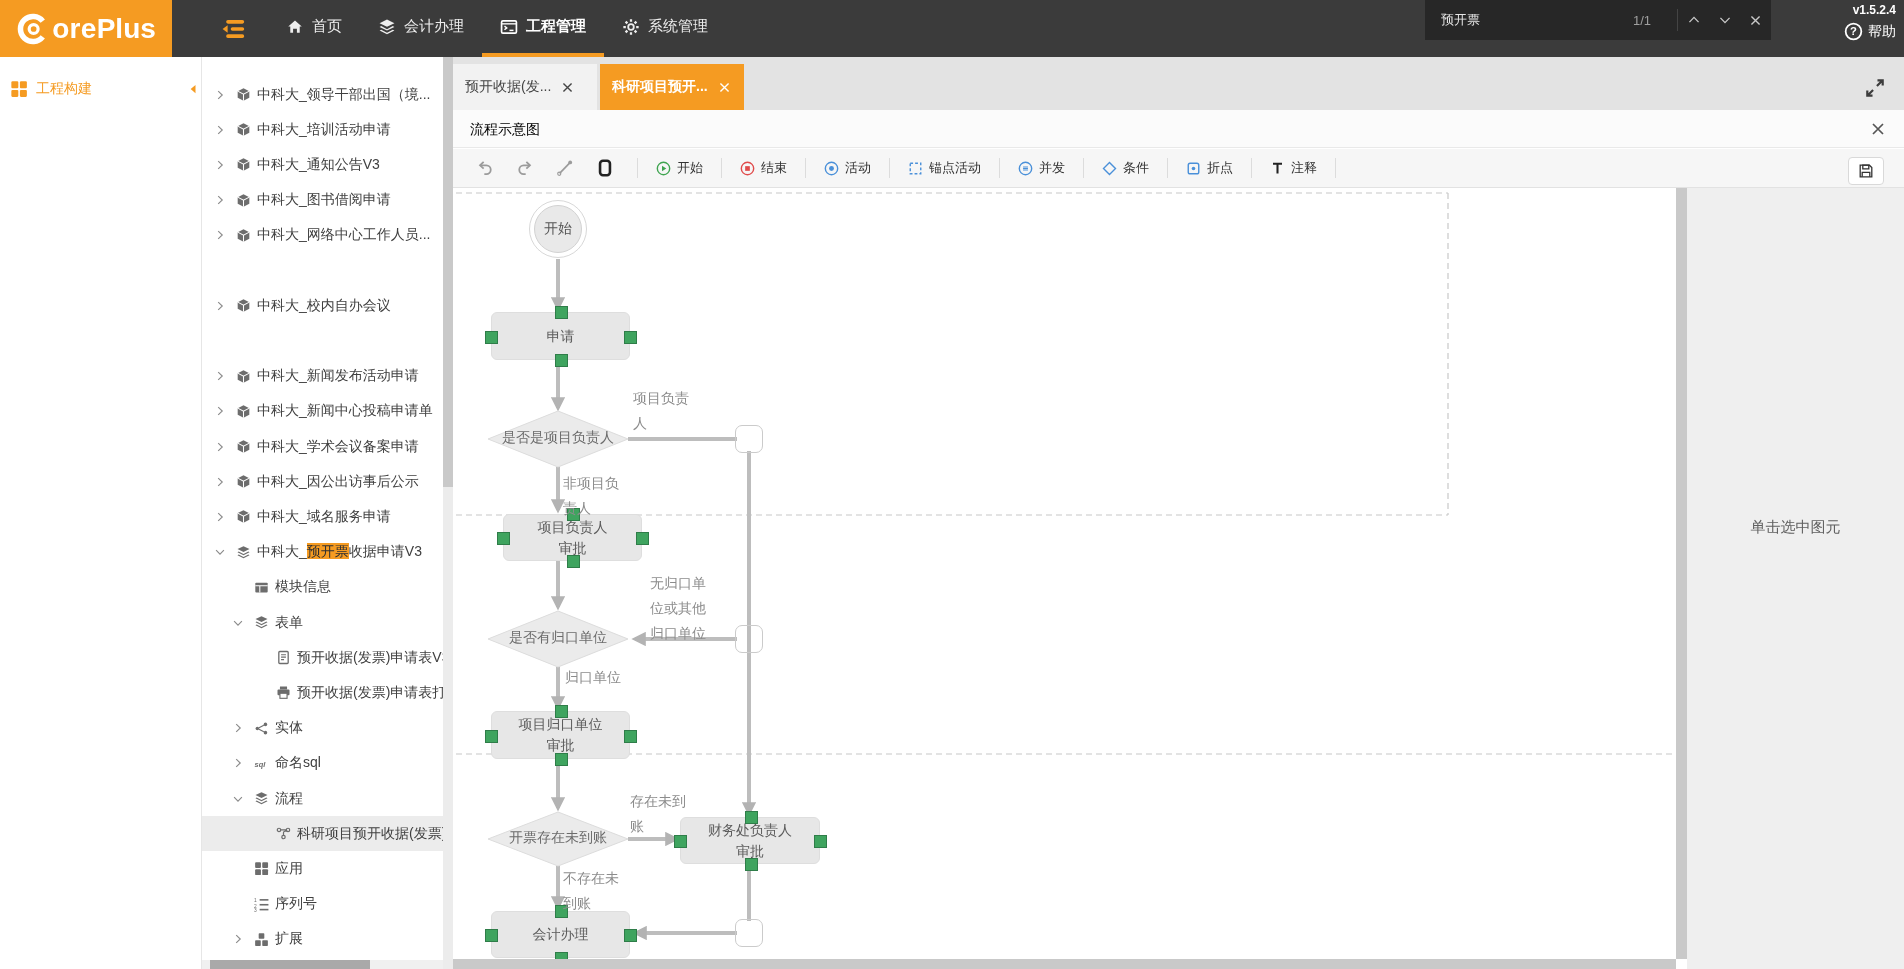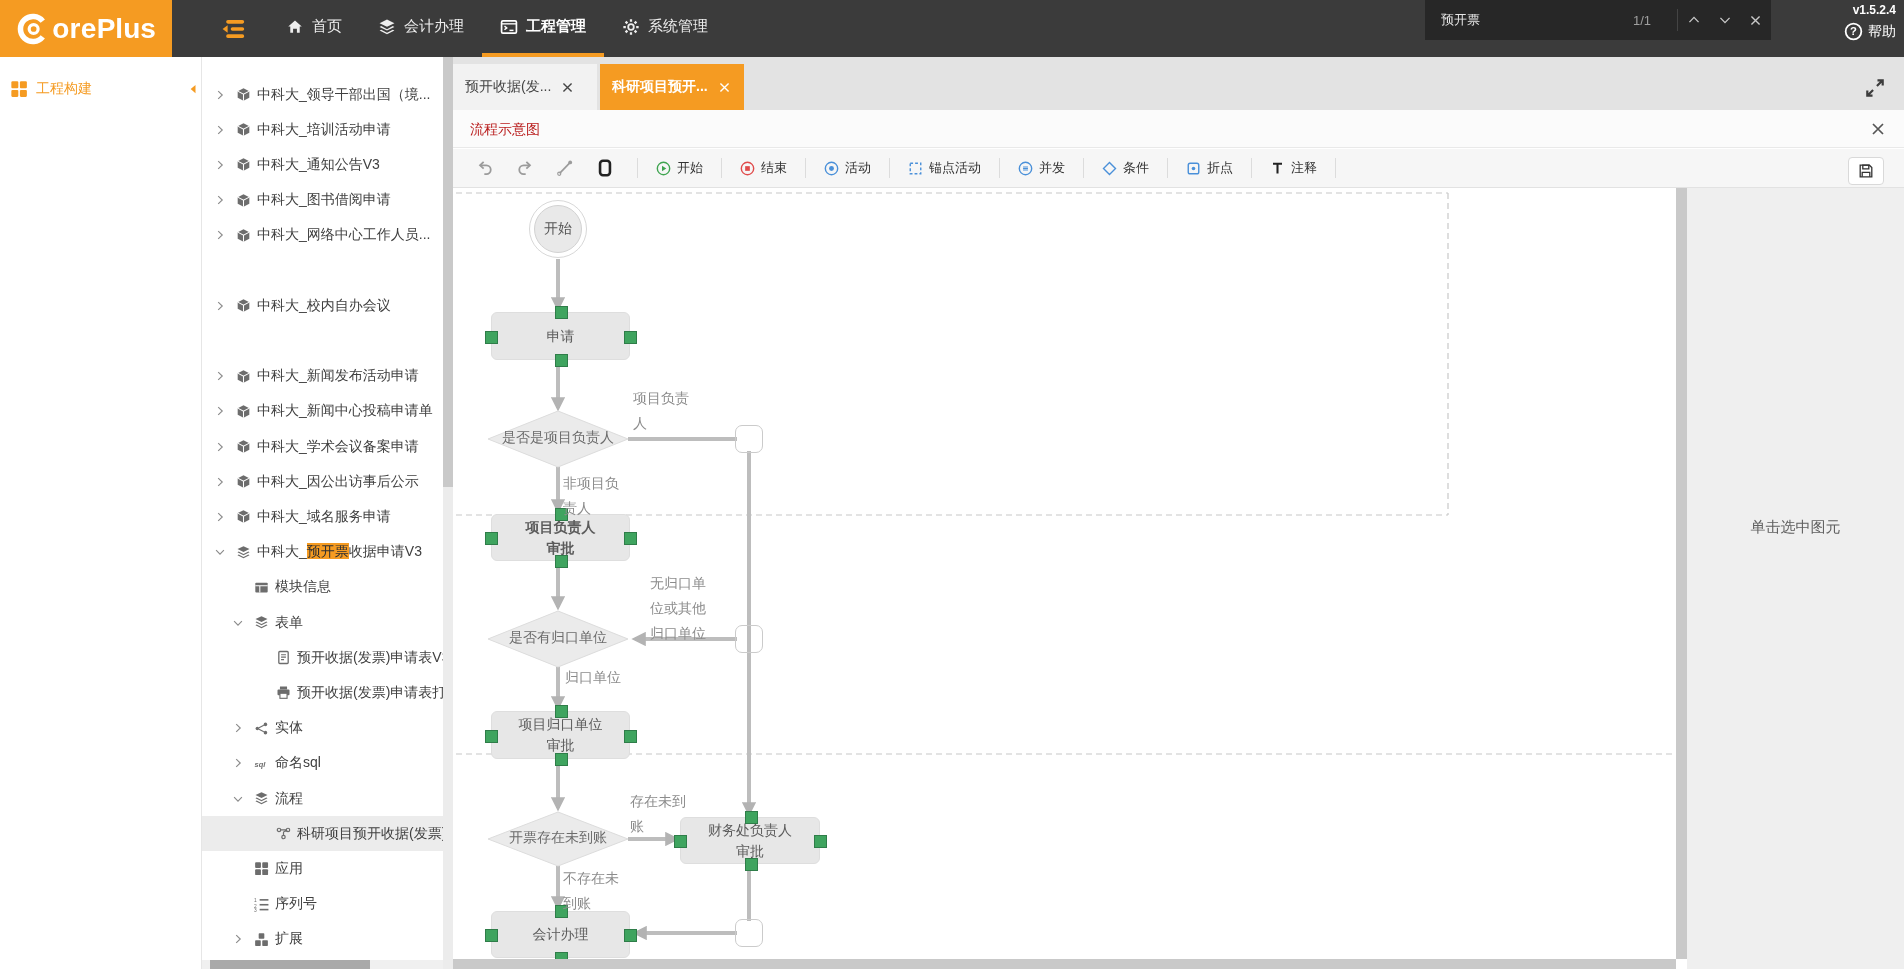--- a/index.html
+++ b/index.html
@@ -45,21 +45,21 @@
   
   .tabbar{left:453px;top:57px;width:1451px;height:53px;background:#e3e3e3;}
   .tab{position:absolute;top:7px;height:46px;display:flex;align-items:center;padding:0 12px;box-sizing:border-box;font-size:14px;cursor:pointer;}
   .tab .tx{overflow:hidden;white-space:nowrap;max-width:100px;}
   .tab .tclose{margin-left:10px;font-size:13px;display:flex;cursor:pointer;}
   .tab.inactive{background:#f2f2f2;color:#444;}
   .tab.active{background:#f59b22;color:#fff;font-weight:bold;}
   .fullscreen{position:absolute;right:18px;top:20px;font-size:22px;color:#3d3d3d;display:flex;cursor:pointer;}
   
   .phead{left:453px;top:110px;width:1451px;height:38px;background:#fbfbfb;border-bottom:1px solid #e9e9e9;box-sizing:border-box;}
-  .phead .ptitle{position:absolute;left:17px;top:0;line-height:38px;font-size:14px;color:#b91c1c;}
+  .phead .ptitle{position:absolute;left:17px;top:0;line-height:38px;font-size:14px;color:#000000;}
   .phead .pclose{position:absolute;right:18px;top:11px;font-size:16px;color:#555;display:flex;cursor:pointer;}
   
   .toolbar{left:453px;top:149px;width:1451px;height:39px;background:#f6f6f6;border-bottom:1px solid #e2e2e2;box-sizing:border-box;display:flex;align-items:center;padding-left:12px;}
   .tool{font-size:18px;color:#9b9b9b;margin:0 11px;display:flex;cursor:pointer;}
   .tool.dark{color:#222;}
   .tsep{width:1px;height:20px;background:#dcdcdc;margin:0 12px;}
   .tbtn{display:flex;align-items:center;gap:6px;font-size:13px;color:#333;padding:0 6px;cursor:pointer;}
   .tbtn .bic{font-size:15px;display:flex;}
   .bic.green{color:#3fa450;} .bic.red{color:#e04b4b;} .bic.blue{color:#4a90d9;} .bic.black{color:#222;}
   .savebtn{position:absolute;right:20px;top:8px;width:36px;height:28px;background:#fff;border:1px solid #d9d9d9;border-radius:4px;display:flex;align-items:center;justify-content:center;font-size:16px;color:#333;cursor:pointer;box-sizing:border-box;}
@@ -720,21 +720,21 @@
         <div class="nstart-inner">开始</div>
       </div>
       <div class="fnode nbox" style="left: 38px; top: 124px; width: 139px; height: 48px;">
         <span>申请</span>
         <span class="handle" style="left: 63px; top: -7px;"></span>
         <span class="handle" style="left: 63px; top: 41px;"></span>
         <span class="handle" style="left: -7px; top: 17.5px;"></span>
         <span class="handle" style="left: 132px; top: 17.5px;"></span>
       </div>
       <div class="ndiamond-label" style="left: 35px; top: 241px; width: 140px;">是否是项目负责人</div>
-      <div class="fnode nbox" style="left: 38px; top: 326px; width: 139px; height: 47px; font-weight: bold;">
+      <div class="fnode nbox" style="left: 50px; top: 326px; width: 139px; height: 47px;">
         <span>项目负责人</span>
         <span>审批</span>
         <span class="handle" style="left: 63px; top: -7px;"></span>
         <span class="handle" style="left: 63px; top: 40px;"></span>
         <span class="handle" style="left: -7px; top: 17px;"></span>
         <span class="handle" style="left: 132px; top: 17px;"></span>
       </div>
       <div class="ndiamond-label" style="left: 35px; top: 441px; width: 140px;">是否有归口单位</div>
       <div class="fnode nbox" style="left: 38px; top: 523px; width: 139px; height: 48px;">
         <span>项目归口单位</span>

